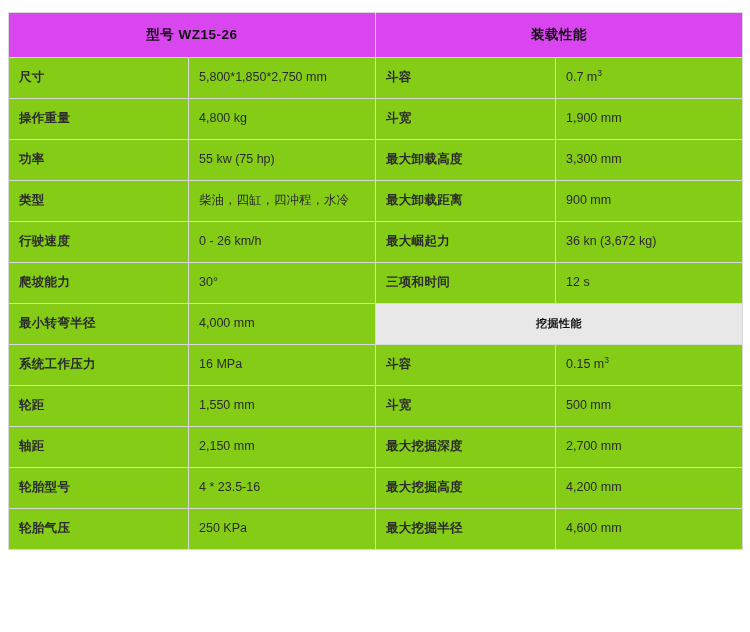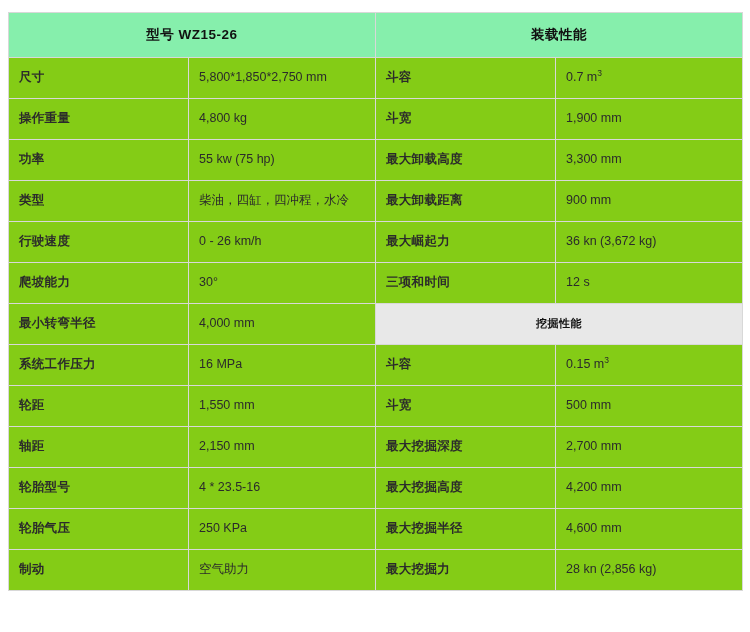--- a/index.html
+++ b/index.html
@@ -45,21 +45,21 @@
   td.label {
     font-weight: bold;
     color: #111111;
     letter-spacing: 0.3px;
   }
   td.value {
     font-weight: normal;
     color: #2b2b2b;
   }
   tr.header td {
-    background: #86efac;
+    background: #d946ef;
     text-align: center;
     font-weight: bold;
     font-size: 13.5px;
     color: #111111;
     height: 44px;
     letter-spacing: 0.5px;
   }
   tr.subheader td.sub {
     background: #e8e8e8;
     text-align: center;
@@ -171,21 +171,15 @@
       </tr>
 
       <tr>
         <td class="label">轮胎气压</td>
         <td class="value">250 KPa</td>
         <td class="label">最大挖掘半径</td>
         <td class="value"><span>4,600 mm</span><sup></sup></td>
       </tr>
 
 
-      <tr>
-        <td class="label">制动</td>
-        <td class="value">空气助力</td>
-        <td class="label">最大挖掘力</td>
-        <td class="value"><span>28 kn (2,856 kg)</span><sup></sup></td>
-      </tr>
     </tbody>
   </table>
 </div>
 
 </body></html>

